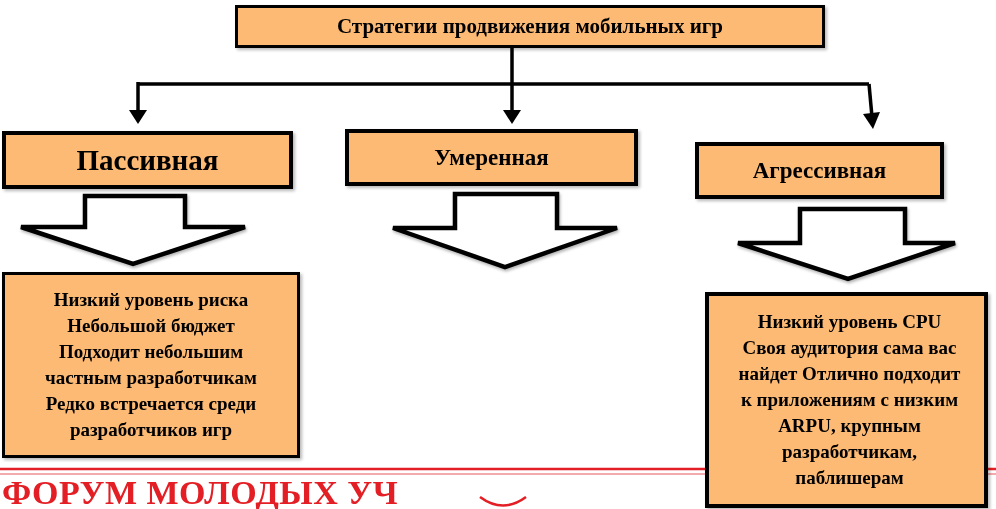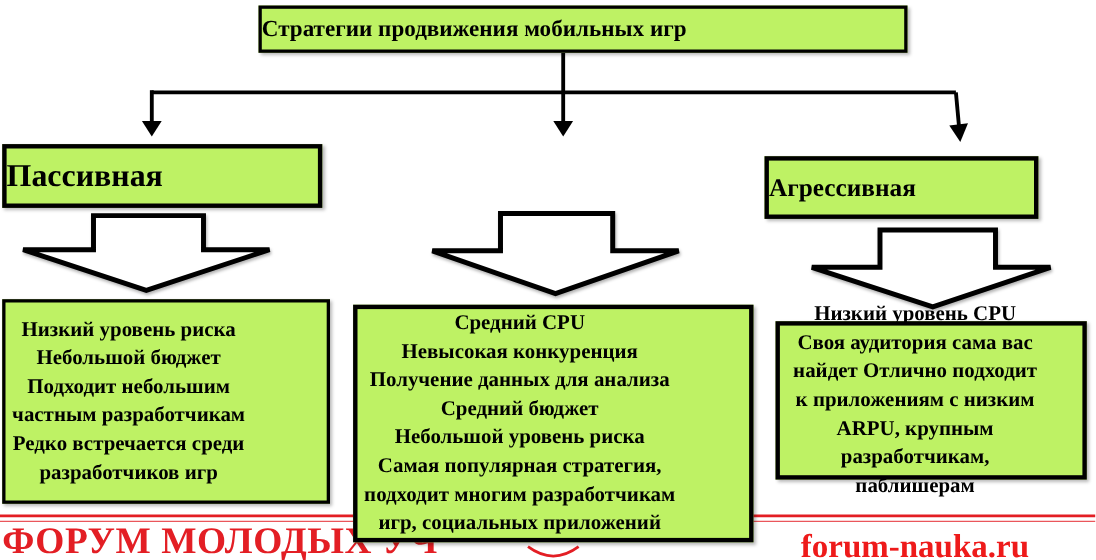--- a/index.html
+++ b/index.html
@@ -8,40 +8,40 @@
     width:996px;height:509px;
     background:#ffffff;
     overflow:hidden;
     font-family:"Liberation Serif", serif;
     font-weight:bold;
     color:#000;
   }
   .abs{position:absolute;box-sizing:border-box;}
   svg.layer{position:absolute;left:0;top:0;z-index:1;}
   .box{
-    background:#bef264;
+    background:#fdba74;
     border:3px solid #000;
-    display:flex;align-items:center;
+    display:flex;align-items:center;justify-content:center;
     text-align:center;
     z-index:2;
     box-shadow:2px 2px 3px rgba(0,0,0,0.28);
   }
   .box.thick{border-width:4px;}
   #title-box{left:235px;top:5px;width:590px;height:43px;font-size:21px;}
   #label-passive{left:2px;top:131px;width:291px;height:58px;font-size:29px;}
   #label-moderate{left:345px;top:129px;width:293px;height:57px;font-size:23px;}
   #label-aggressive{left:695px;top:142px;width:249px;height:57px;font-size:23px;}
   .details{
     font-size:19px;line-height:26px;
     white-space:pre-line;
     padding:4px 6px;
   }
   #details-passive{left:2px;top:272px;width:298px;height:186px;}
   #details-moderate{left:321px;top:277px;width:364px;height:216px;border-width:4px;}
-  #details-aggressive{left:705px;top:292px;width:283px;height:144px;border-width:4px;padding-left:12px;}
+  #details-aggressive{left:705px;top:292px;width:283px;height:216px;border-width:4px;padding-left:12px;}
   .red-text{
     color:#e31e24;
     font-weight:bold;
     z-index:1;
     white-space:nowrap;
   }
   #watermark-left{left:2px;top:474px;font-size:34px;letter-spacing:0.5px;}
   #watermark-right{left:728px;top:480px;font-size:30px;color:#ee1a1a;}
   .shadowed{filter:drop-shadow(1.5px 2px 1.5px rgba(0,0,0,0.3));}
 </style>
@@ -80,41 +80,34 @@
   <div class="abs red-text" id="watermark-left">ФОРУМ МОЛОДЫХ УЧ</div>
   <div class="abs red-text" id="watermark-right">forum-nauka.ru</div>
 
   <div class="abs box" id="title-box">
     <span>Стратегии продвижения мобильных игр</span>
   </div>
 
   <div class="abs box thick" id="label-passive">
     <span>Пассивная</span>
   </div>
+  <div class="abs box thick" id="label-moderate">
+    <span>Умеренная</span>
+  </div>
   <div class="abs box thick" id="label-aggressive">
     <span>Агрессивная</span>
   </div>
 
   <div class="abs box details" id="details-passive">
     <span>Низкий уровень риска
 Небольшой бюджет
 Подходит небольшим
 частным разработчикам
 Редко встречается среди
 разработчиков игр</span>
-  </div>
-  <div class="abs box details" id="details-moderate">
-    <span>Средний CPU
-Невысокая конкуренция
-Получение данных для анализа
-Средний бюджет
-Небольшой уровень риска
-Самая популярная стратегия,
-подходит многим разработчикам
-игр, социальных приложений</span>
   </div>
   <div class="abs box details" id="details-aggressive">
     <span>Низкий уровень CPU
 Своя аудитория сама вас
 найдет Отлично подходит
 к приложениям с низким
 ARPU, крупным
 разработчикам,
 паблишерам</span>
   </div>

